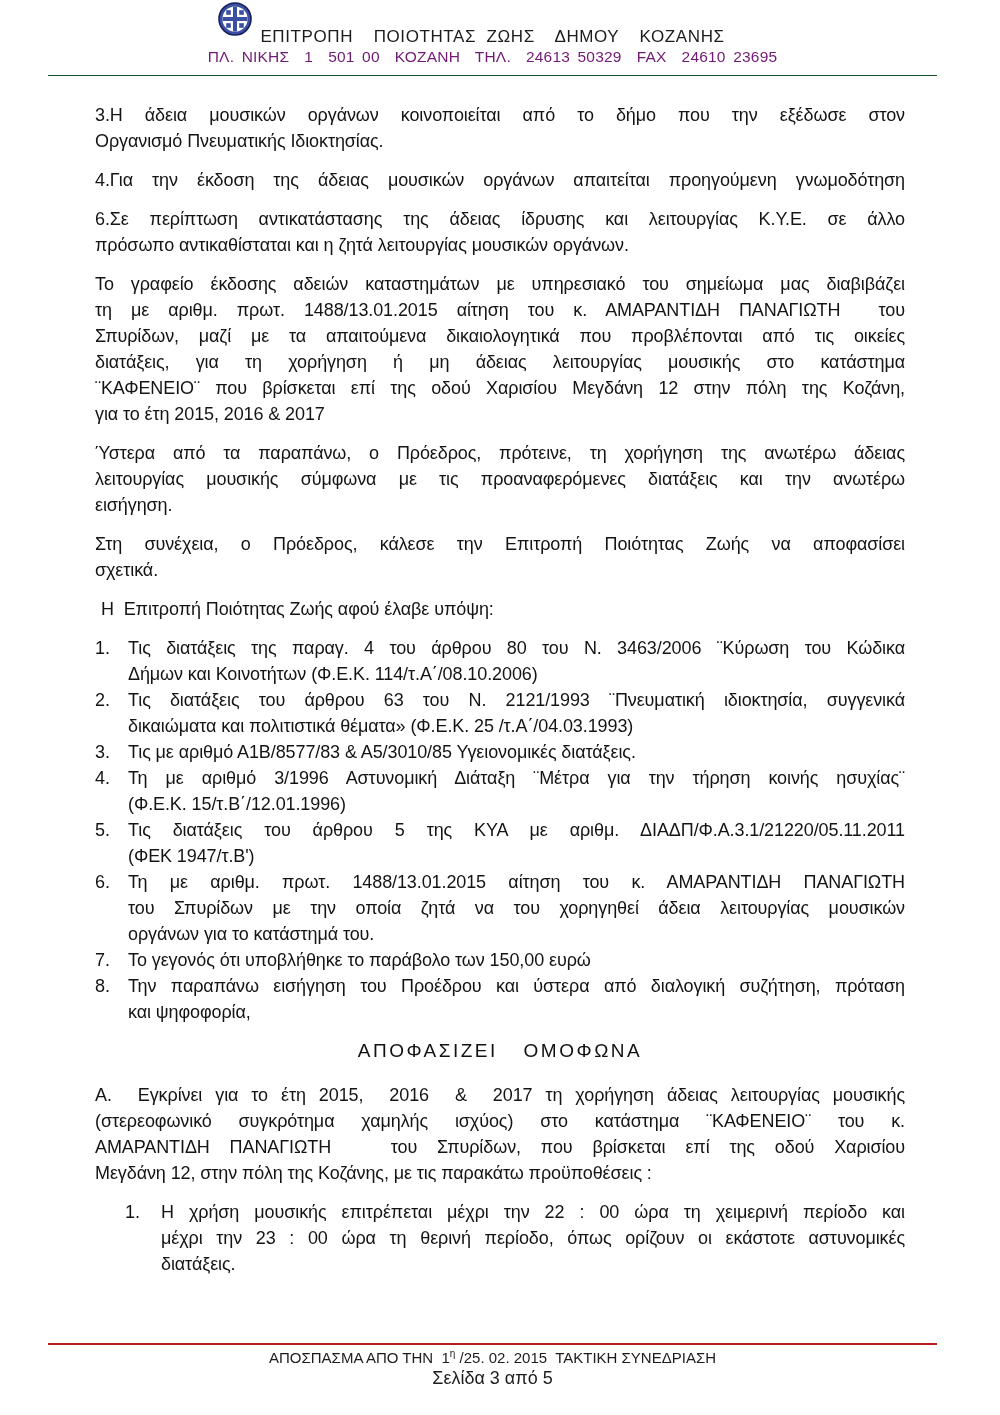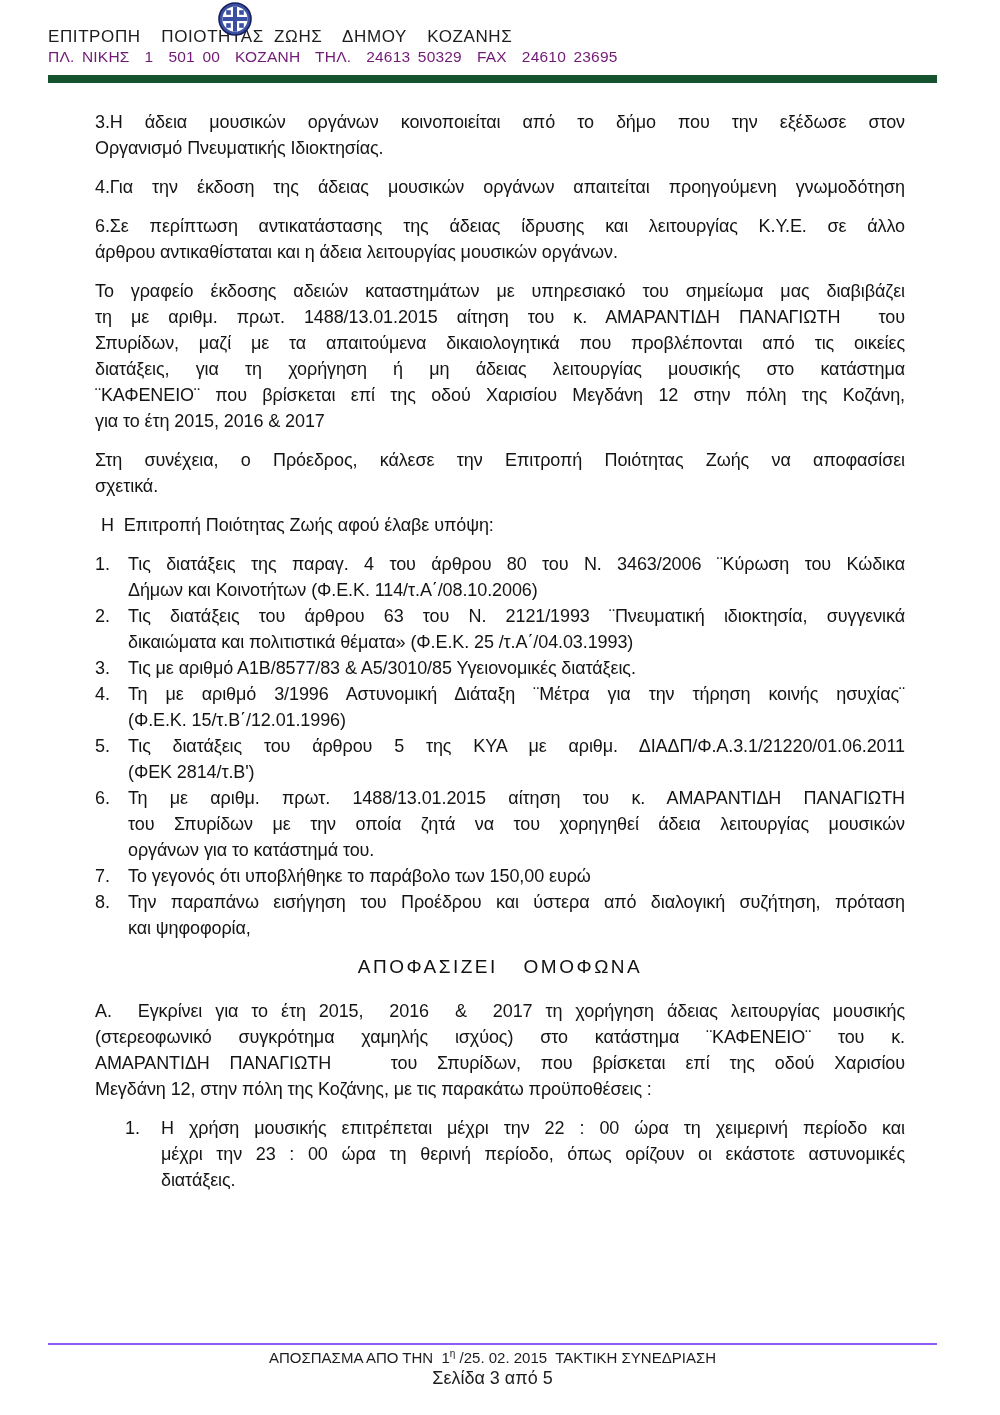--- a/index.html
+++ b/index.html
@@ -9,22 +9,23 @@
     background:#ffffff;
     color:#141414;
     font-family:"Liberation Sans","DejaVu Sans",sans-serif;
     overflow:hidden;
   }
   
   .hdr{
     position:relative;
     margin:0 63px 0 48px;
     padding-top:26px;
-    border-bottom:8px solid #14532d;
+    border-bottom:1px solid #14532d;
     padding-bottom:8px;
+    text-align:center;
   }
   .hdr .org1{
     font-size:17px;line-height:21px;letter-spacing:.6px;word-spacing:5px;
     white-space:pre-wrap;color:#1c1c1c;
   }
   .hdr .org2{
     font-size:15.5px;line-height:20px;letter-spacing:.2px;word-spacing:3px;
     white-space:pre-wrap;color:#701a75;
   }
   .logo{
@@ -44,21 +45,21 @@
   .num{line-height:26px;}
   .txt{flex:1;min-width:0;}
   .decision-h{
     text-align:center;font-size:19px;line-height:26px;
     letter-spacing:2.5px;word-spacing:18px;
     margin:10px 0 18px 0;color:#111;
   }
   
   .ftr{
     position:absolute;left:48px;right:63px;top:1343px;
-    border-top:2px solid #8b5cf6;
+    border-top:2px solid #b91c1c;
     text-align:center;padding-top:3px;
   }
   .ftr .f1{font-size:15px;line-height:20px;white-space:pre-wrap;color:#1c1c1c;}
   .ftr .f1 sup{font-size:10px;line-height:0;}
   .ftr .f2{font-size:18px;line-height:20px;white-space:pre-wrap;color:#1c1c1c;}
 </style>
 </head>
 <body>
 
 <div class="page">
@@ -86,32 +87,37 @@
       <div class="ln j">3.Η  άδεια  μουσικών  οργάνων  κοινοποιείται  από  το  δήμο  που  την  εξέδωσε  στον</div>
       <div class="ln">Οργανισμό Πνευματικής Ιδιοκτησίας.</div>
     </div>
 
     <div class="par">
       <div class="ln j">4.Για την έκδοση της άδειας μουσικών οργάνων απαιτείται προηγούμενη γνωμοδότηση</div>
     </div>
 
     <div class="par">
       <div class="ln j">6.Σε περίπτωση αντικατάστασης της άδειας ίδρυσης και λειτουργίας Κ.Υ.Ε. σε άλλο</div>
-      <div class="ln">άρθρου αντικαθίσταται και η άδεια λειτουργίας μουσικών οργάνων.</div>
+      <div class="ln">πρόσωπο αντικαθίσταται και η ζητά λειτουργίας μουσικών οργάνων.</div>
     </div>
 
     <div class="par">
       <div class="ln j">Το γραφείο έκδοσης αδειών καταστημάτων με υπηρεσιακό του σημείωμα μας διαβιβάζει</div>
       <div class="ln j">τη με αριθμ. πρωτ. 1488/13.01.2015 αίτηση του κ. ΑΜΑΡΑΝΤΙΔΗ ΠΑΝΑΓΙΩΤΗ  του</div>
       <div class="ln j">Σπυρίδων, μαζί με τα απαιτούμενα δικαιολογητικά που προβλέπονται από τις οικείες</div>
       <div class="ln j">διατάξεις, για τη χορήγηση ή μη άδειας λειτουργίας μουσικής στο κατάστημα</div>
       <div class="ln j">¨ΚΑΦΕΝΕΙΟ¨ που βρίσκεται επί της οδού Χαρισίου Μεγδάνη 12 στην πόλη της Κοζάνη,</div>
       <div class="ln">για το έτη 2015, 2016 &amp; 2017</div>
     </div>
 
+    <div class="par">
+      <div class="ln j">Ύστερα από τα παραπάνω, ο Πρόεδρος, πρότεινε, τη χορήγηση της ανωτέρω άδειας</div>
+      <div class="ln j">λειτουργίας μουσικής σύμφωνα με τις προαναφερόμενες διατάξεις και την ανωτέρω</div>
+      <div class="ln">εισήγηση.</div>
+    </div>
 
     <div class="par">
       <div class="ln j">Στη συνέχεια, ο Πρόεδρος, κάλεσε την Επιτροπή Ποιότητας Ζωής να αποφασίσει</div>
       <div class="ln">σχετικά.</div>
     </div>
 
     <div class="par intro">
       <div class="ln">Η  Επιτροπή Ποιότητας Ζωής αφού έλαβε υπόψη:</div>
     </div>
 
@@ -139,22 +145,22 @@
       <div class="li">
         <div class="num">4.</div>
         <div class="txt">
           <div class="ln j">Τη με αριθμό 3/1996 Αστυνομική Διάταξη ¨Μέτρα για την τήρηση κοινής ησυχίας¨</div>
           <div class="ln">(Φ.Ε.Κ. 15/τ.Β΄/12.01.1996)</div>
         </div>
       </div>
       <div class="li">
         <div class="num">5.</div>
         <div class="txt">
-          <div class="ln j">Τις διατάξεις του άρθρου 5 της ΚΥΑ με αριθμ. ΔΙΑΔΠ/Φ.Α.3.1/21220/01.06.2011</div>
-          <div class="ln">(ΦΕΚ 2814/τ.Β')</div>
+          <div class="ln j">Τις διατάξεις του άρθρου 5 της ΚΥΑ με αριθμ. ΔΙΑΔΠ/Φ.Α.3.1/21220/05.11.2011</div>
+          <div class="ln">(ΦΕΚ 1947/τ.Β')</div>
         </div>
       </div>
       <div class="li">
         <div class="num">6.</div>
         <div class="txt">
           <div class="ln j">Τη με αριθμ. πρωτ. 1488/13.01.2015 αίτηση του κ. ΑΜΑΡΑΝΤΙΔΗ ΠΑΝΑΓΙΩΤΗ</div>
           <div class="ln j">του Σπυρίδων με την οποία ζητά να του χορηγηθεί άδεια λειτουργίας μουσικών</div>
           <div class="ln">οργάνων για το κατάστημά του.</div>
         </div>
       </div>

